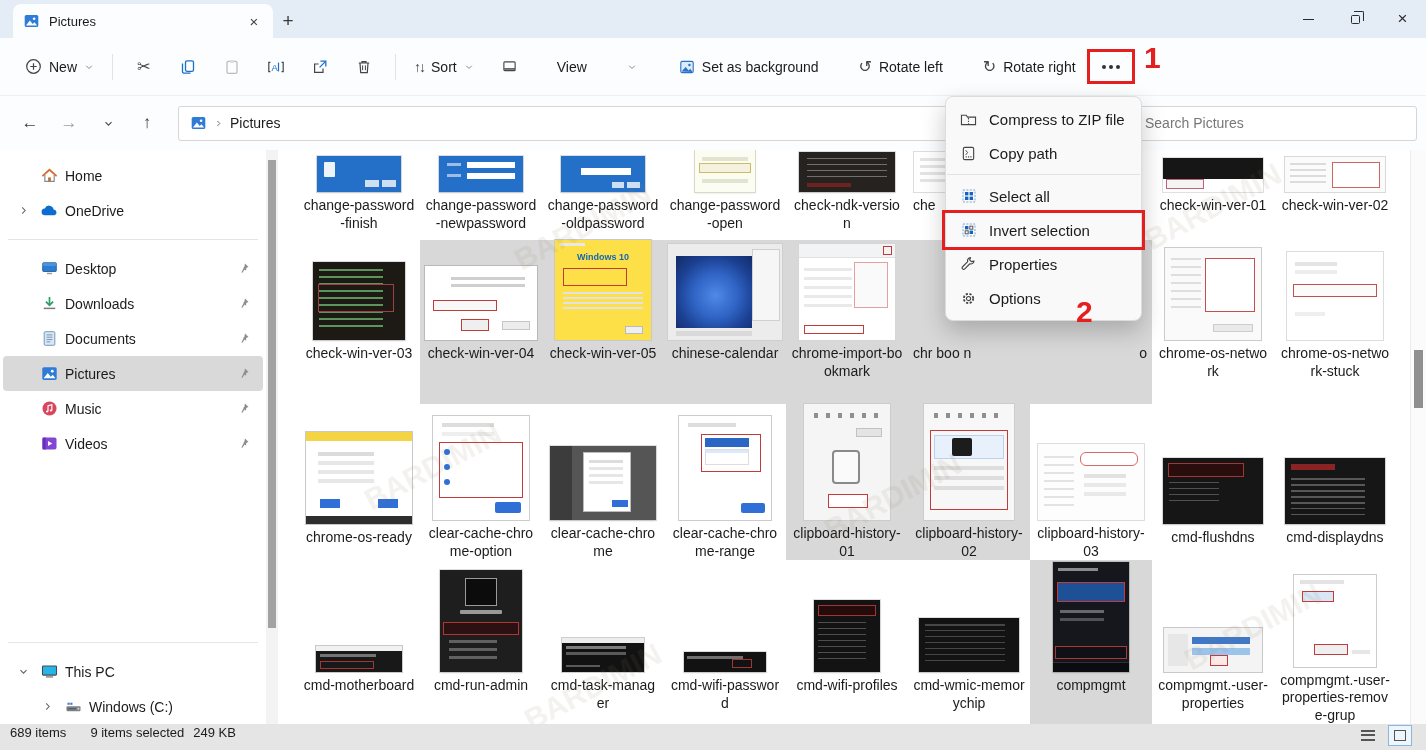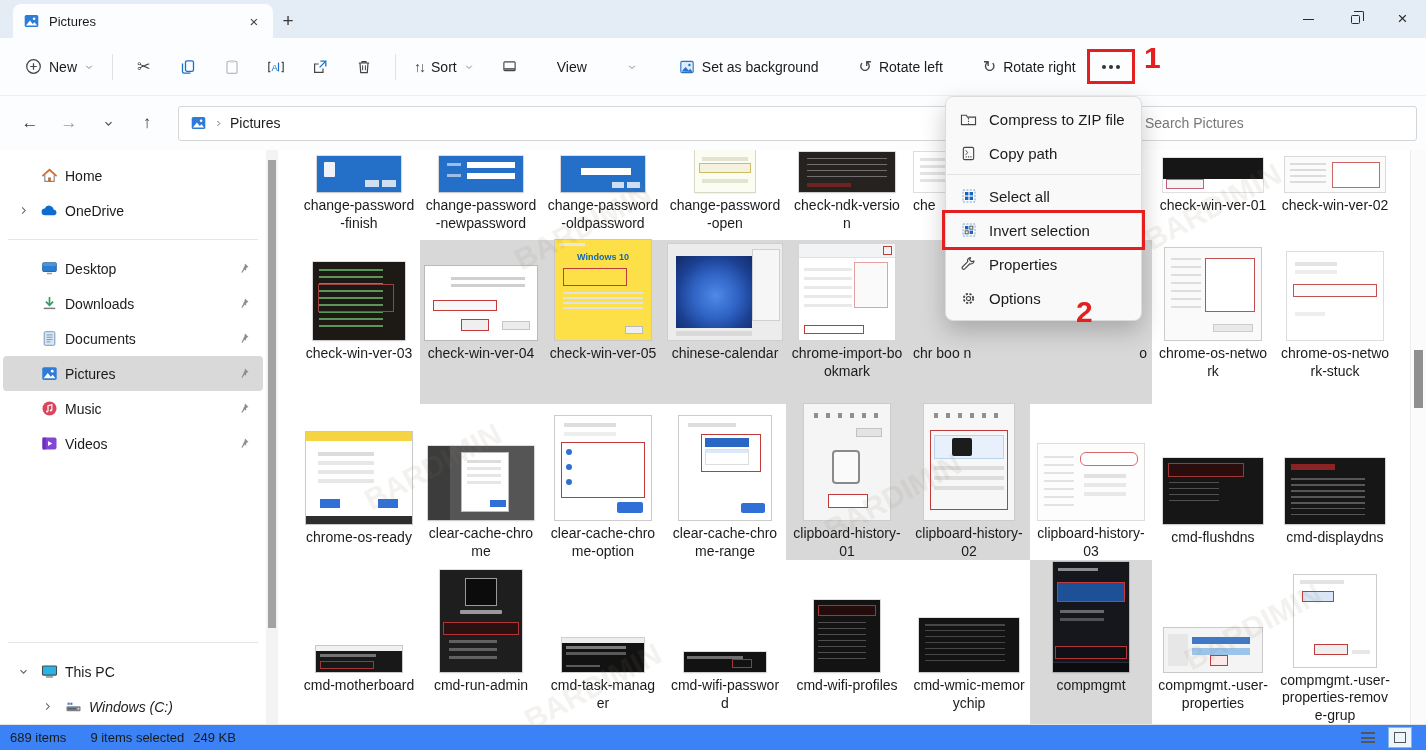--- a/index.html
+++ b/index.html
@@ -40,21 +40,21 @@
   .nav-btn { width:32px; height:32px; display:flex; align-items:center; justify-content:center; font-size:17px; color:#3d3d3d; border-radius:4px; }
   .nav-btn.dim { color:#9aa0a6; }
   .addressbar { flex:1; height:35px; border:1px solid #d6d6d6; border-radius:3px; background:#fff; display:flex; align-items:center; gap:7px; padding:0 11px; margin-left:8px; }
   .searchbox { width:284px; height:35px; border:1px solid #d6d6d6; border-radius:3px; background:#fff; font-family:inherit; font-size:14px; color:#1b1b1b; padding:0 11px; margin-left:10px; }
   .searchbox::placeholder { color:#777; }
 
   
   .sidebar { position:absolute; left:0; top:150px; bottom:26px; width:266px; background:#fff; display:flex; flex-direction:column; padding-top:8px; overflow:hidden; }
   .side-item { display:flex; align-items:center; height:35px; padding-left:10px; gap:6px; margin:0 3px; border-radius:4px; }
   .side-item.selected { background:#d9d9d9; }
-  .side-item.indent { padding-left:34px;font-style:italic; }
+  .side-item.indent { padding-left:34px; }
   .expander { width:21px; display:flex; justify-content:center; }
   .side-icon { width:19px; display:flex; justify-content:center; }
   .side-label { font-size:14px; }
   .pin { margin-left:auto; margin-right:13px; }
   .side-sep { height:1px; background:#e5e5e5; margin:11px 8px; }
   .flexspacer { flex:1; }
   .sscroll { position:absolute; left:266px; top:150px; bottom:26px; width:12px; background:#f3f3f3; }
   .sthumb { position:absolute; left:2px; top:10px; width:8px; height:468px; background:#a2a2a2; }
 
   
@@ -212,21 +212,21 @@
 
   
   .menu { position:absolute; left:945px; top:96px; width:197px; background:#f9f9f9; border:1px solid #dcdcdc; border-radius:8px; box-shadow:0 10px 24px rgba(0,0,0,.22); padding:5px 0; z-index:30; }
   .menu-item { position:relative; display:flex; align-items:center; gap:12px; height:34px; padding:0 14px; font-size:15px; }
   .mi-icon { width:17px; display:flex; justify-content:center; }
   .menu-sep { height:1px; background:#e2e2e2; margin:4px 1px; }
   .red-frame { position:absolute; left:-4px; right:-4px; top:-3px; bottom:-3px; border:3px solid #e51f1f; pointer-events:none; z-index:40; }
   .ann2 { left:130px; top:198px; }
 
   
-  .statusbar { position:absolute; left:0; right:0; bottom:0; height:26px; background:#3b82f6; border-top:1px solid #e4e4e4; display:flex; align-items:center; padding:0 10px; font-size:13px; }
+  .statusbar { position:absolute; left:0; right:0; bottom:0; height:26px; background:#e5e5e5; border-top:1px solid #e4e4e4; display:flex; align-items:flex-start; padding:0 10px; font-size:13px; }
   .sel-info { margin-left:24px; }
   .sel-size { margin-left:9px; }
   .status-right { margin-left:auto; display:flex; align-items:center; gap:8px; margin-right:4px; }
   .view-btn { width:24px; height:21px; display:flex; align-items:center; justify-content:center; }
   .view-btn.selected { border:1.5px solid #8ab6e2; background:#eef6fd; }
   .ic-list { width:14px; height:11px; background:repeating-linear-gradient(to bottom,#555 0 2px,transparent 2px 4.5px); }
   .ic-thumb { width:12px; height:11px; border:1.5px solid #555; }
 </style>
 </head>
 <body>
@@ -727,37 +727,37 @@
             <div class="thumb t-brwy">
               <i class="d1"></i>
               <i class="d2"></i>
               <i class="d3"></i>
             </div>
           </div>
           <div class="flabel">chrome-os-ready</div>
         </div>
         <div class="cell r3">
           <div class="tzone">
+            <div class="thumb t-dred">
+              <i class="d1"></i>
+              <i class="d2"></i>
+              <i class="d3"></i>
+            </div>
+          </div>
+          <div class="flabel">clear-cache-chrome-option</div>
+        </div>
+        <div class="cell r3">
+          <div class="tzone">
             <div class="thumb t-dkpop">
               <i class="d1"></i>
               <i class="d2"></i>
               <i class="d3"></i>
             </div>
           </div>
           <div class="flabel">clear-cache-chrome</div>
-        </div>
-        <div class="cell r3">
-          <div class="tzone">
-            <div class="thumb t-dred">
-              <i class="d1"></i>
-              <i class="d2"></i>
-              <i class="d3"></i>
-            </div>
-          </div>
-          <div class="flabel">clear-cache-chrome-option</div>
         </div>
         <div class="cell r3">
           <div class="tzone">
             <div class="thumb t-ddrop">
               <i class="d1"></i>
               <i class="d2"></i>
               <i class="d3"></i>
             </div>
           </div>
           <div class="flabel">clear-cache-chrome-range</div>

